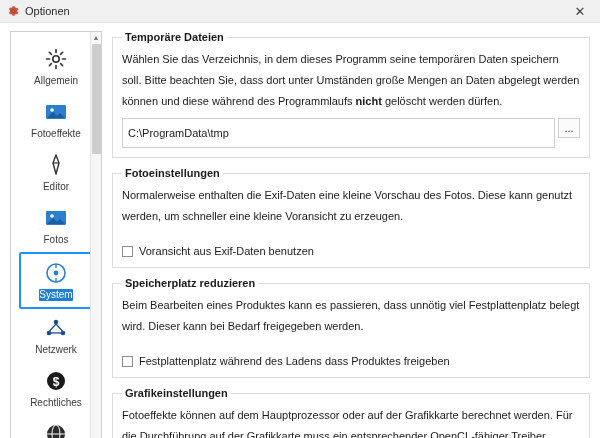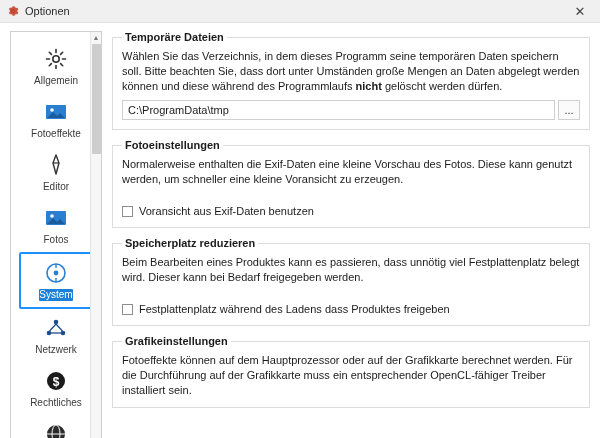--- a/index.html
+++ b/index.html
@@ -158,35 +158,35 @@
     box-sizing: border-box;
   }
   fieldset.group legend {
     font-size: 11px;
     color: #1b1b1b;
     padding: 0 3px;
     font-weight: bold;
   }
   .grp-text {
     font-size: 11px;
-    line-height: 15px;
+    line-height: 21px;
     color: #1b1b1b;
     margin: 0 0 6px 0;
   }
   .grp-text:last-child { margin-bottom: 0; }
   .grp-text b { font-weight: bold; }
 
   .path-row {
     display: flex;
     align-items: stretch;
     margin-top: 4px;
   }
   .path-input {
     flex: 1 1 auto;
-    height: 20px;
+    height: 30px;
     border: 1px solid #cfcfcf;
     background: #ffffff;
     font-family: "Liberation Sans", sans-serif;
     font-size: 11px;
     color: #1b1b1b;
     padding: 0 5px;
     box-sizing: border-box;
     outline: none;
   }
   .path-btn {

